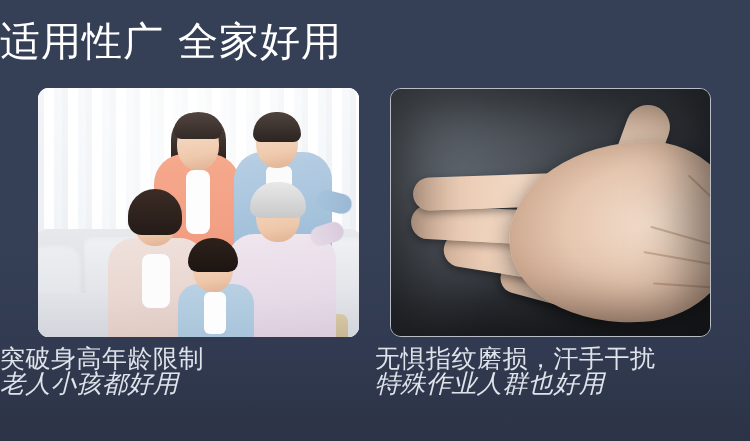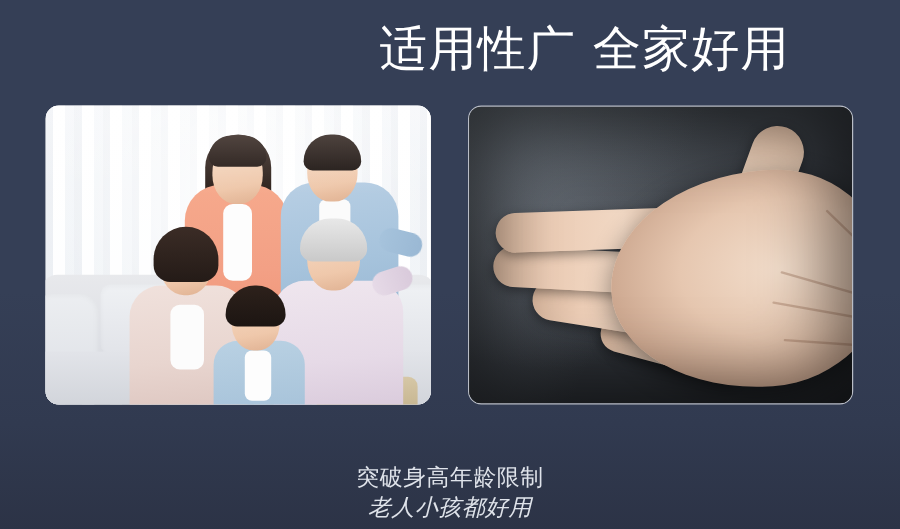--- a/index.html
+++ b/index.html
@@ -16,21 +16,21 @@
     height: 441px;
     background: linear-gradient(180deg, #353f56 0%, #353f56 55%, #313a50 80%, #2c3346 100%);
     overflow: hidden;
   }
   
   .title {
     position: absolute;
     top: 16px;
     left: 0;
     width: 658px;
-    text-align: right;
+    text-align: left;
     color: #ffffff;
     font-size: 40px;
     line-height: 50px;
     letter-spacing: 1px;
     font-weight: 400;
     white-space: nowrap;
   }
   .title .gap { display:inline-block; width: 14px; }
 
   
@@ -193,26 +193,25 @@
   .cr3 { left:262px; top:196px; width:76px; transform:rotate(4deg); }
   .cr4 { left:290px; top:104px; width:54px; transform:rotate(44deg); }
   .hand-vig { position:absolute; inset:0; box-shadow: inset 0 0 60px 16px rgba(0,0,0,0.55); }
 
   
   .captions {
     position:absolute; top:346px; left:0; width:750px; height:70px;
     display:flex;
   }
   .caption {
-    flex:1; text-align:center;
+    flex:1; 
     color:#dfe3ea;
-    font-size:19px;
+    font-size:25px;
     line-height:25px;
     letter-spacing:0.5px;
-    margin-top:40px;
   }
   .caption .l2 { display:block;font-style:italic; }
 </style>
 </head>
 <body>
 
 <div class="banner">
 
   <div class="title">
     <span>适用性广</span><span class="gap"></span><span>全家好用</span>
@@ -280,15 +279,19 @@
         <div class="hand-vig"></div>
       </div>
     </div>
   </div>
 
   <div class="captions">
     <div class="caption">
       <span class="l1">突破身高年龄限制</span>
       <span class="l2">老人小孩都好用</span>
     </div>
+    <div class="caption">
+      <span class="l1">无惧指纹磨损，汗手干扰</span>
+      <span class="l2">特殊作业人群也好用</span>
+    </div>
   </div>
 
 </div>
 
 </body></html>

